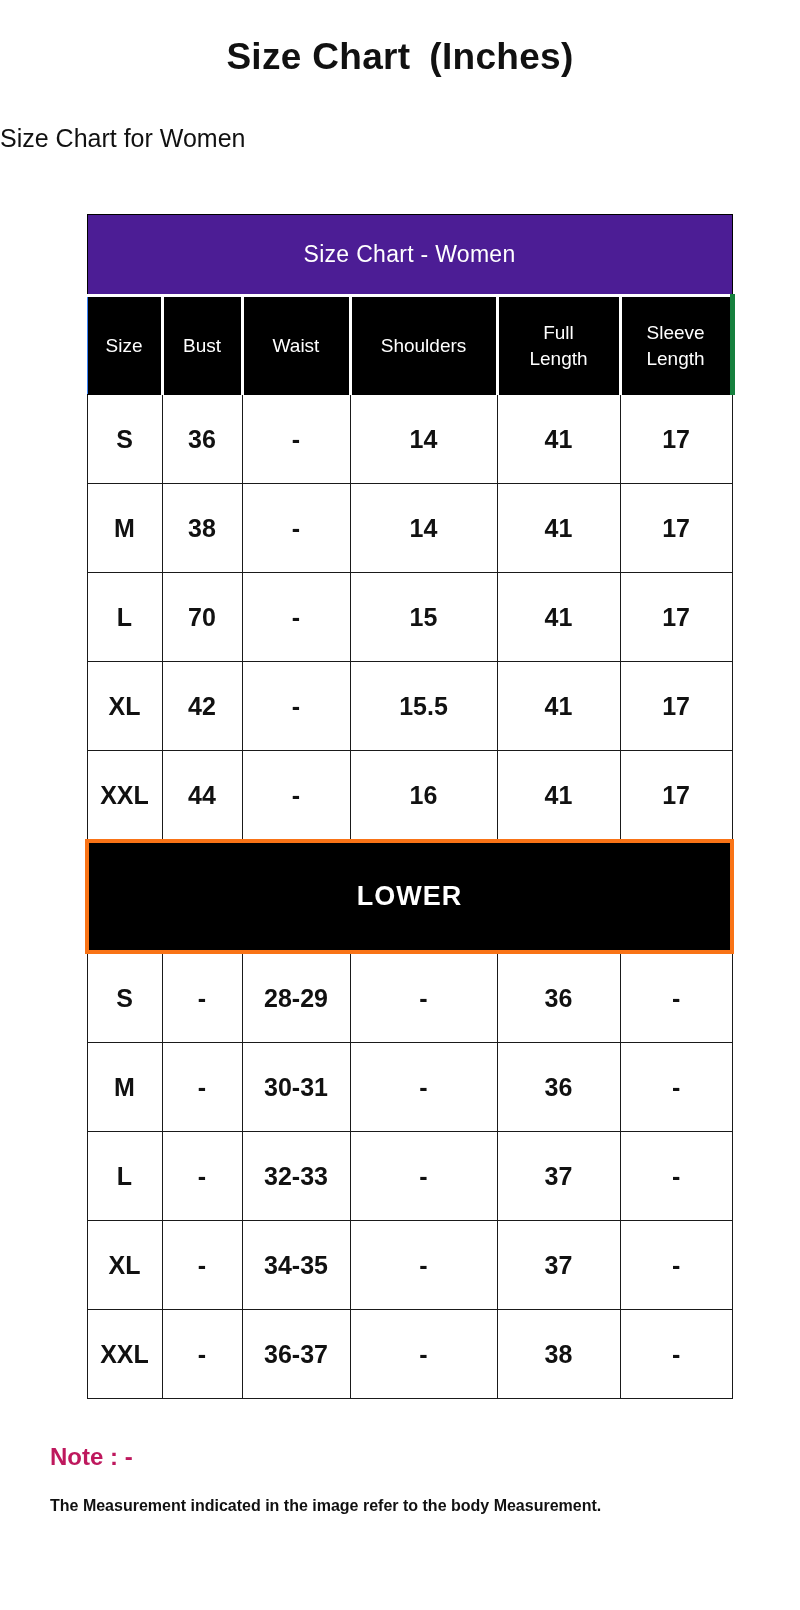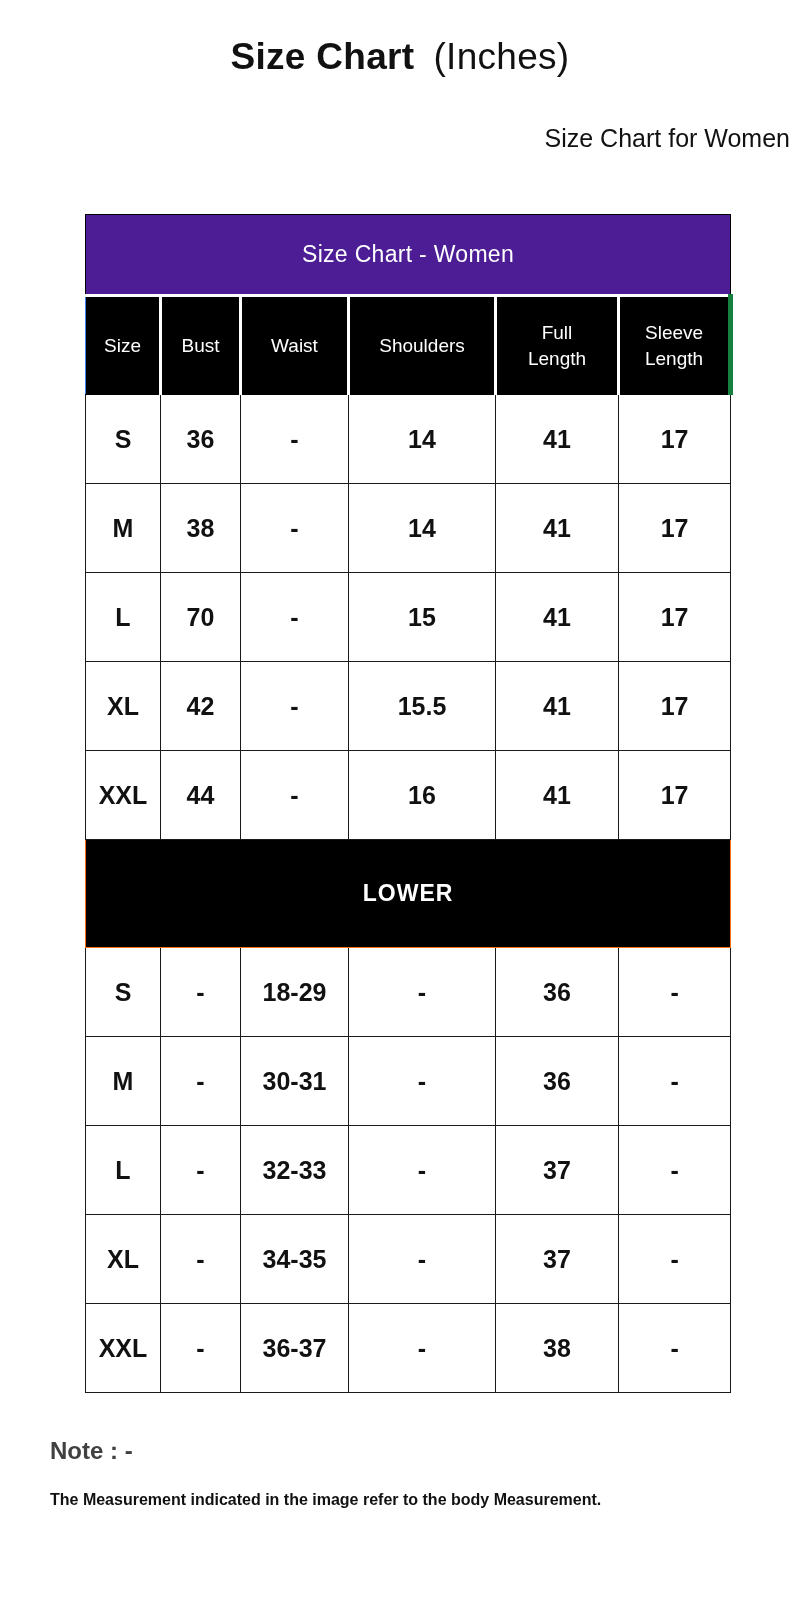--- a/index.html
+++ b/index.html
@@ -19,30 +19,29 @@
     text-align: center;
     font-size: 37px;
     font-weight: 400;
     color: #111111;
     letter-spacing: 0.3px;
   }
   .page-title .title-bold {
     font-weight: 700;
   }
   .page-title .title-light {
-    font-weight: 400;
+    font-weight: 700;
     margin-left: 19px;
   }
   .subtitle {
-    margin: 46px 10px 0 0;
-    text-align: right;
+    margin: 46px 1px 0 0;
+    text-align: left;
     font-size: 25px;
     font-weight: 400;
     color: #111111;
-    padding-left: 44px;
   }
   table.size-chart {
     border-collapse: collapse;
     table-layout: fixed;
     width: 645px;
     margin: 61px 0 0 85px;
   }
   
   tr.caption-row th {
     background: #4c1d95;
@@ -85,35 +84,35 @@
     font-weight: 700;
     text-align: center;
     vertical-align: middle;
     border: 1px solid #1a1a1a;
   }
   
   tr.section-row td {
     background: #000000;
     color: #ffffff;
     height: 105px;
-    font-size: 23px;
-    font-weight: 700;
-    text-align: center;
-    vertical-align: middle;
-    border: 1px solid #f97316;
+    font-size: 27px;
+    font-weight: 700;
+    text-align: center;
+    vertical-align: middle;
+    border: 4px solid #f97316;
     letter-spacing: 1px;
   }
   .note-block {
     margin: 44px 0 0 50px;
   }
   .note-heading {
     margin: 0;
     font-size: 24px;
     font-weight: 700;
-    color: #404040;
+    color: #be185d;
   }
   .note-body {
     margin: 23px 0 0 0;
     font-size: 16px;
     font-weight: 700;
     color: #111111;
     width: 700px;
     line-height: 1.55;
   }
 </style>
@@ -192,21 +191,21 @@
       </tbody>
     <tbody>
       <tr class="section-row">
         <td colspan="6">LOWER</td>
       </tr>
     </tbody>
     <tbody class="data-rows" id="lower-body">
         <tr>
           <td>S</td>
           <td>-</td>
-          <td>18-29</td>
+          <td>28-29</td>
           <td>-</td>
           <td>36</td>
           <td>-</td>
         </tr>
         <tr>
           <td>M</td>
           <td>-</td>
           <td>30-31</td>
           <td>-</td>
           <td>36</td>

